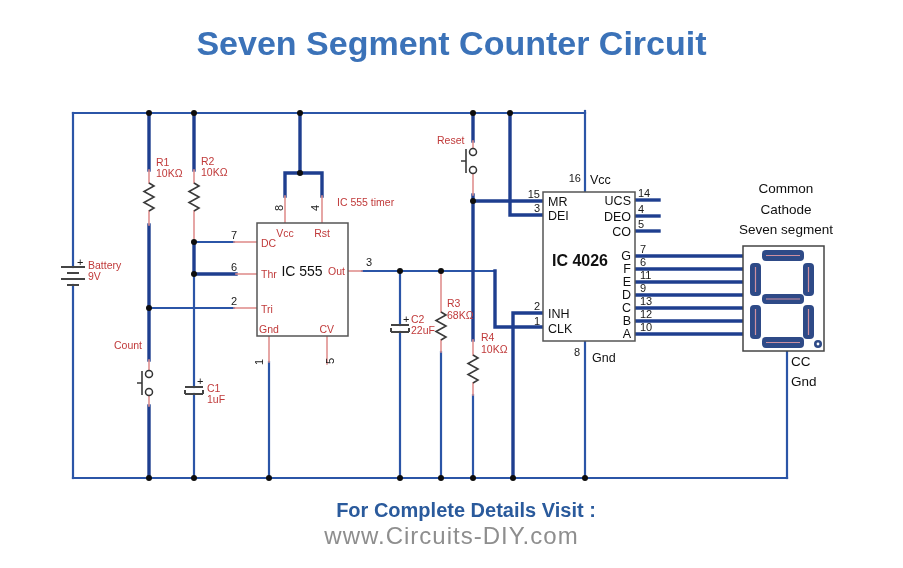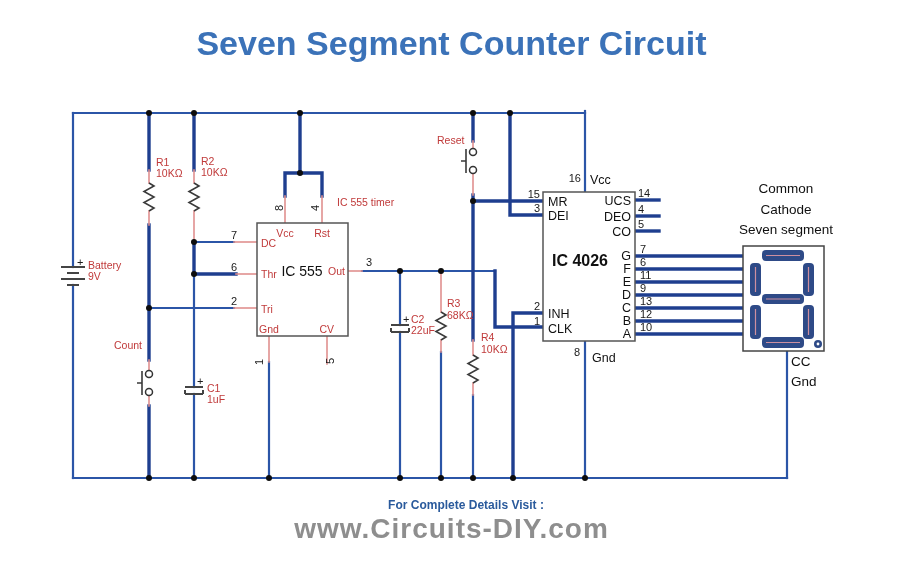--- a/index.html
+++ b/index.html
@@ -1,22 +1,22 @@
 <!DOCTYPE html>
 <html><head>
 <meta charset="utf-8">
 <style>
   html,body{margin:0;padding:0;background:#ffffff;}
   .page{position:relative;width:903px;height:568px;background:#ffffff;overflow:hidden;
         font-family:"Liberation Sans", sans-serif;}
   .title{position:absolute;top:24px;left:0;width:903px;text-align:center;
          font-size:34px;font-weight:bold;color:#3b72b8;}
   .footer{position:absolute;top:499px;left:0;width:903px;text-align:center;line-height:1.15;}
-  .footer .l1{font-size:12px;font-weight:bold;color:#2a5a9c;padding-left:29px;}
-  .footer .l2{font-size:28px;font-weight:bold;color:#8e8e8e;letter-spacing:1px;}
+  .footer .l1{font-size:20px;font-weight:bold;color:#2a5a9c;padding-left:29px;}
+  .footer .l2{font-size:24px;font-weight:normal;color:#8e8e8e;letter-spacing:1px;}
   svg.schematic{position:absolute;left:0;top:0;}
   svg text{font-family:"Liberation Sans", sans-serif;fill:#111;}
   .wire{stroke:#2b55a7;stroke-width:2.2;fill:none;stroke-linecap:square;}
   .wire-thick{stroke:#1e3e8f;stroke-width:3.4;fill:none;stroke-linecap:square;}
   .lead{stroke:#e0908f;stroke-width:1.6;fill:none;stroke-linecap:square;}
   .comp{stroke:#3a3a3a;stroke-width:1.6;fill:none;}
   .plate{stroke:#444;stroke-width:2;fill:none;}
   .icbox{fill:#ffffff;stroke:#555;stroke-width:1.5;}
   .dispbox{fill:#ffffff;stroke:#444;stroke-width:1.5;}
   .dot{fill:#0d0d0d;stroke:none;}

